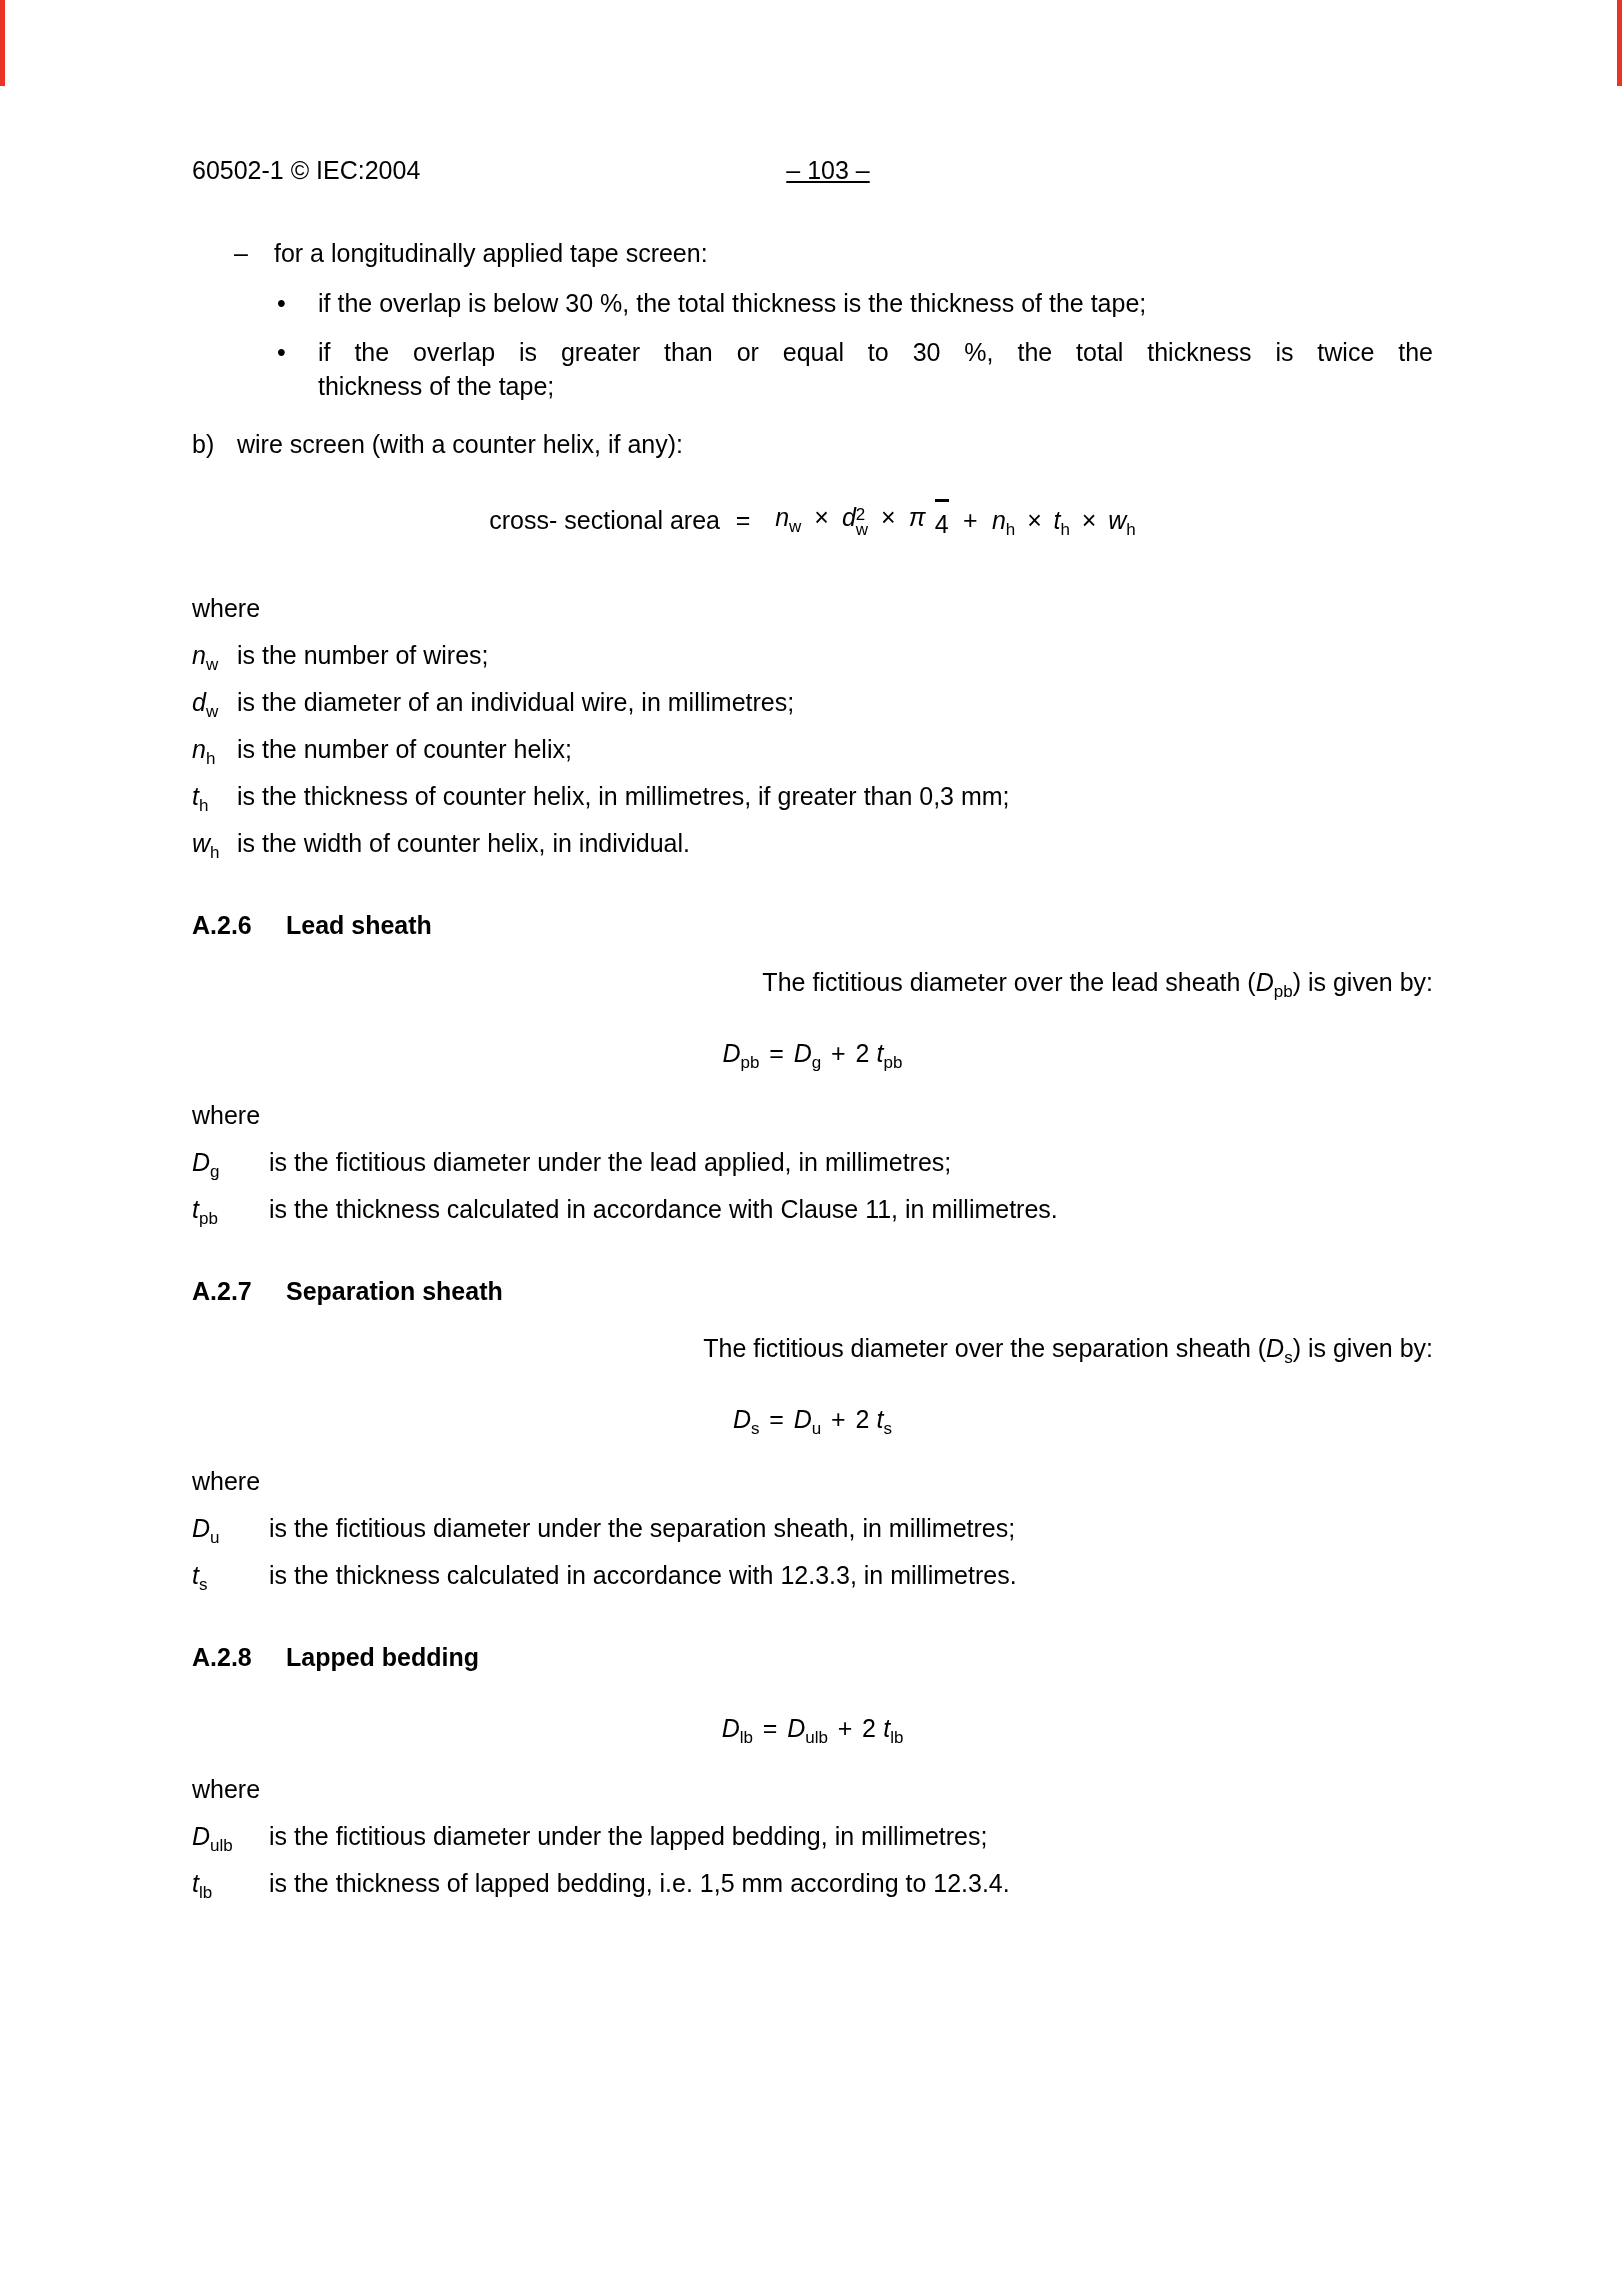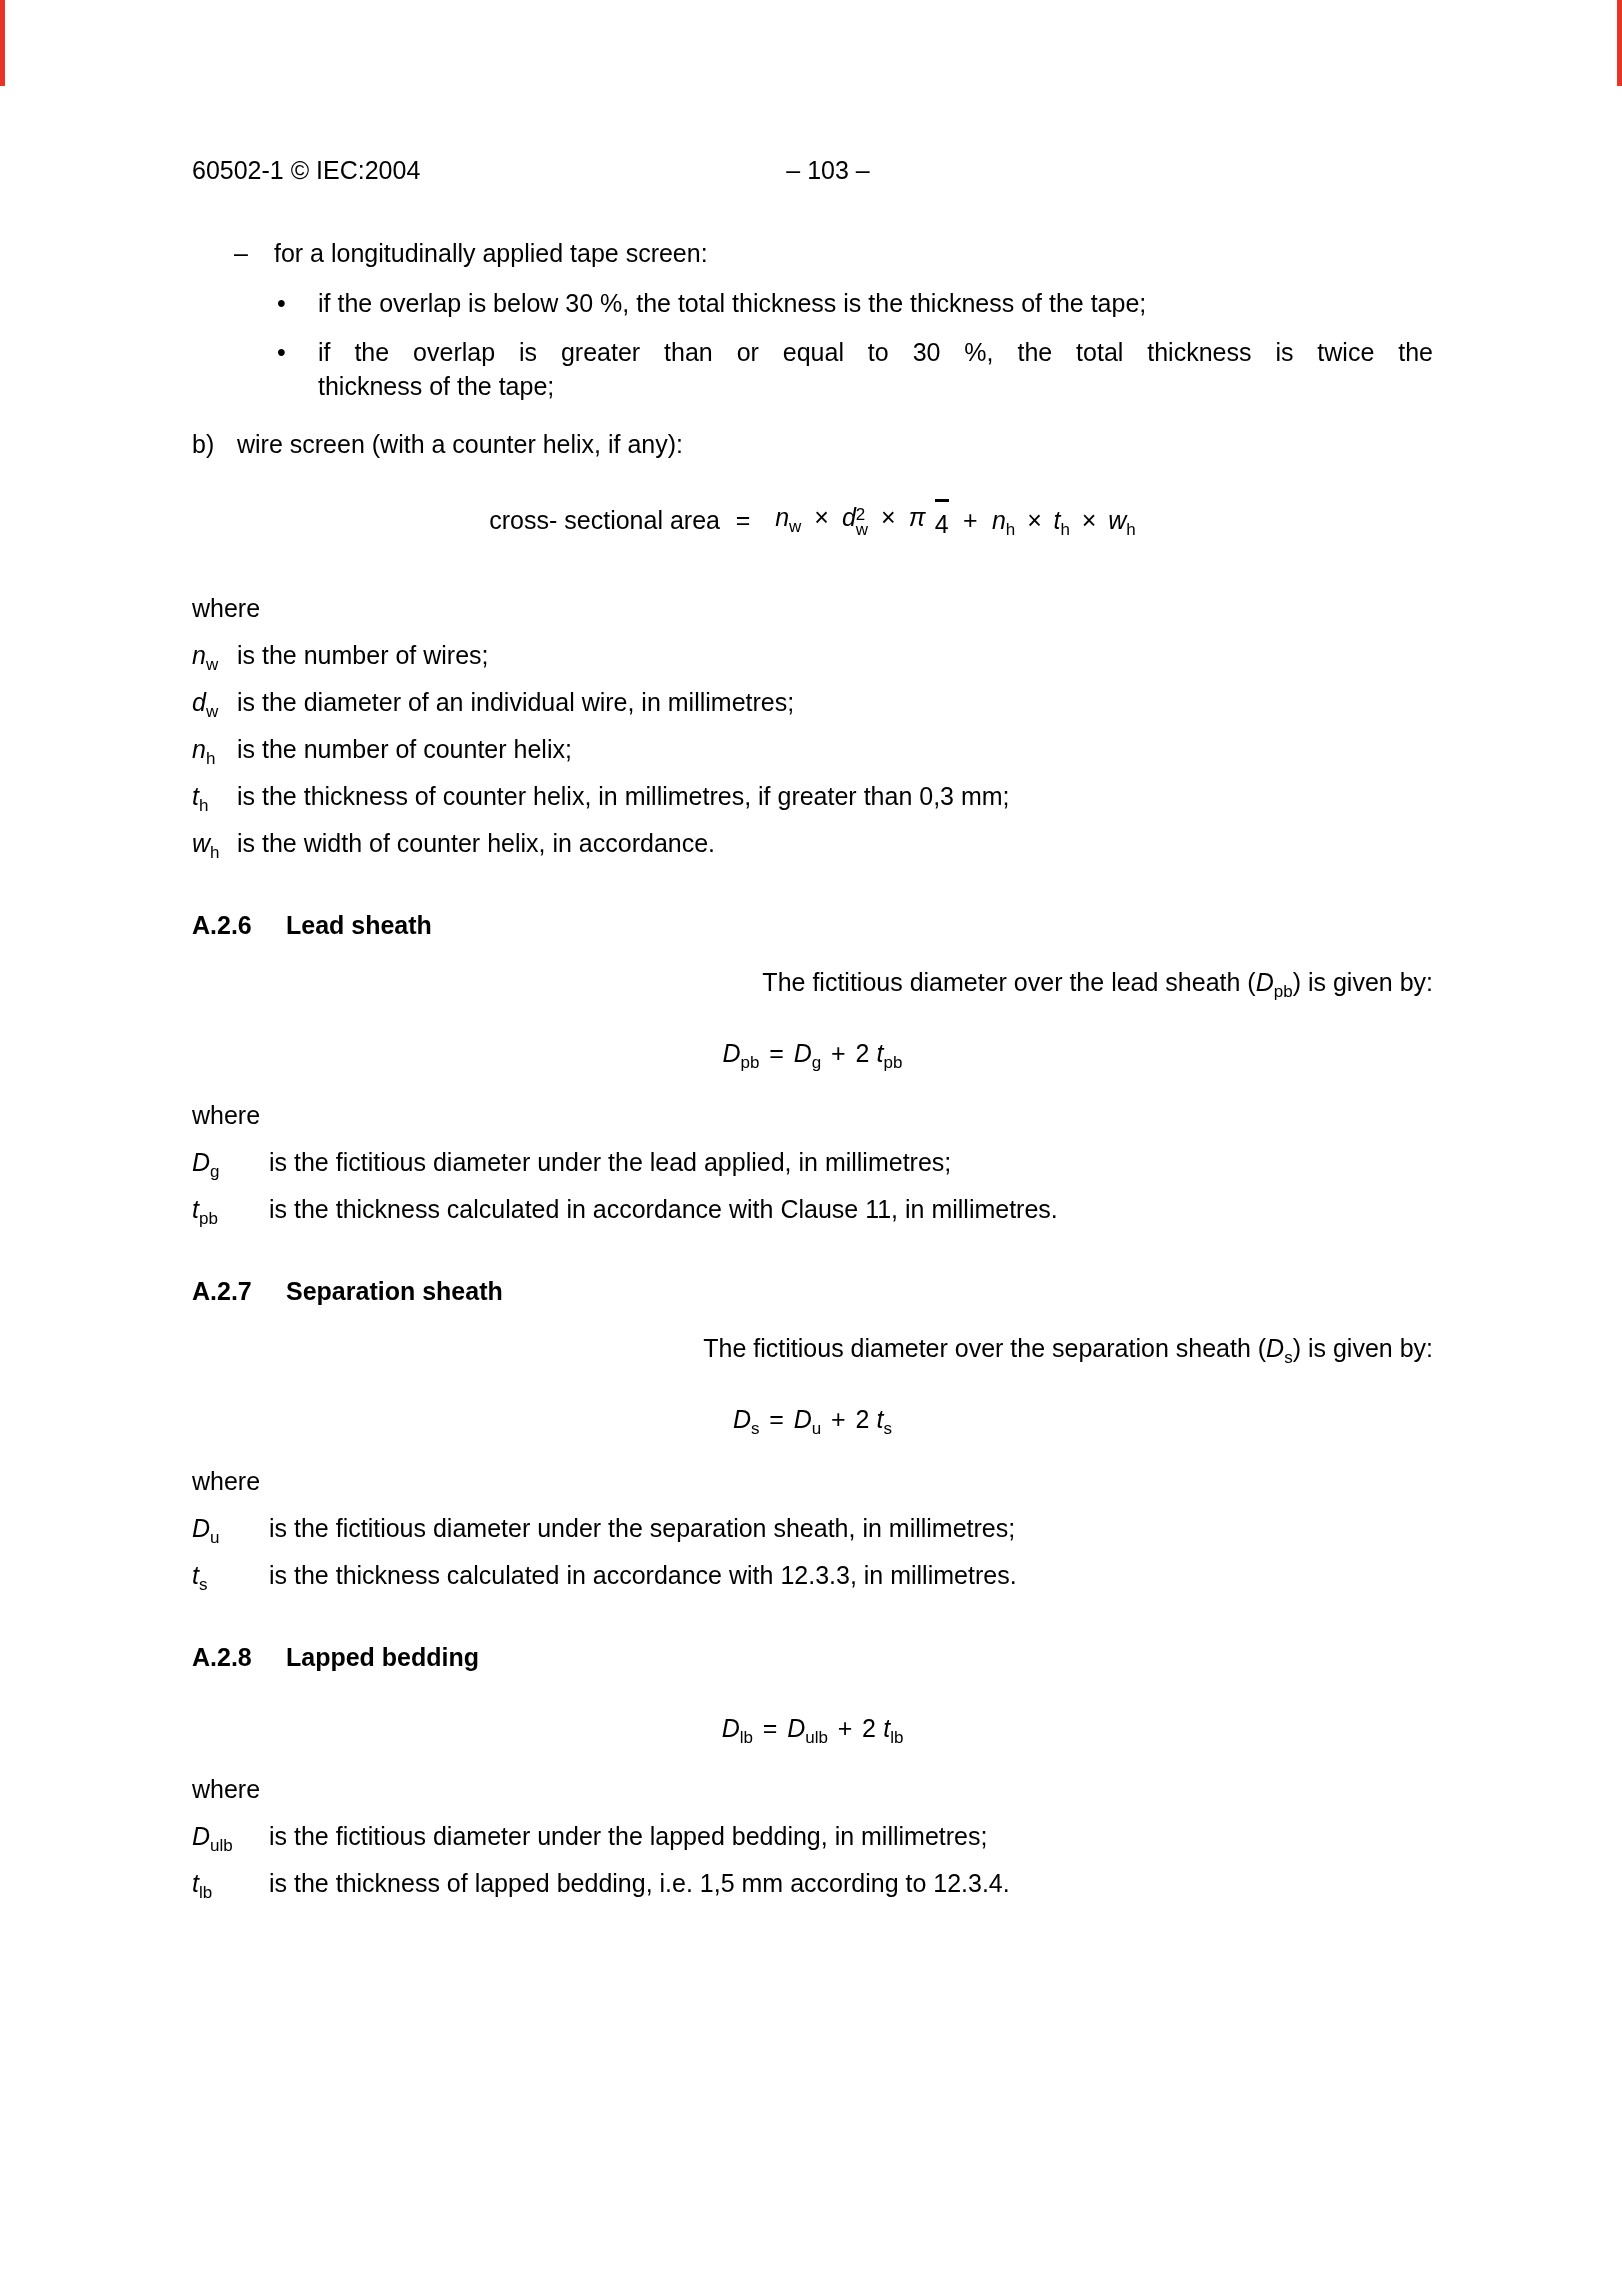--- a/index.html
+++ b/index.html
@@ -14,21 +14,21 @@
     line-height:34px;
     color:#000;
     overflow:hidden;
   }
   .corner-mark{position:absolute;top:0;width:4.6px;height:86px;}
   .corner-mark.left{left:0;}
   .corner-mark.right{right:0;}
 
   .header{position:absolute;top:153px;left:0;width:100%;height:34px;padding-left:34px;}
   .header-left{position:absolute;left:192px;white-space:nowrap;}
-  .header-center{position:absolute;left:50%;transform:translateX(-50%);white-space:nowrap;}
+  .header-center{position:absolute;left:50%;transform:translateX(-50%);white-space:nowrap;text-decoration:underline;}
 
   .content{position:absolute;left:192px;top:236px;width:1241px;}
 
   i{font-style:italic;}
   sub{font-size:17px;line-height:0;vertical-align:-5.9px;font-style:normal;}
   .var{white-space:nowrap;}
 
   
   .dash-item{display:flex;padding-left:42px;}
   .dash-marker{width:40px;flex:none;}
@@ -139,21 +139,21 @@
     <div class="def-row narrow">
       <span class="var"><i>n</i><sub>h</sub></span>
       <span>is the number of counter helix;</span>
     </div>
     <div class="def-row narrow">
       <span class="var"><i>t</i><sub>h</sub></span>
       <span>is the thickness of counter helix, in millimetres, if greater than 0,3 mm;</span>
     </div>
     <div class="def-row narrow">
       <span class="var"><i>w</i><sub>h</sub></span>
-      <span>is the width of counter helix, in accordance.</span>
+      <span>is the width of counter helix, in individual.</span>
     </div>
 
     <div class="sec-heading">
       <span class="sec-num">A.2.6</span><span>Lead sheath</span>
     </div>
     <p class="sec-para"><span>The fictitious diameter over the lead sheath (</span><span class="var"><i>D</i><sub>pb</sub></span><span>) is given by:</span></p>
     <div class="formula-center">
       <span class="var"><i>D</i><sub>pb</sub></span>
       <span class="eq">=</span>
       <span class="var"><i>D</i><sub>g</sub></span>

